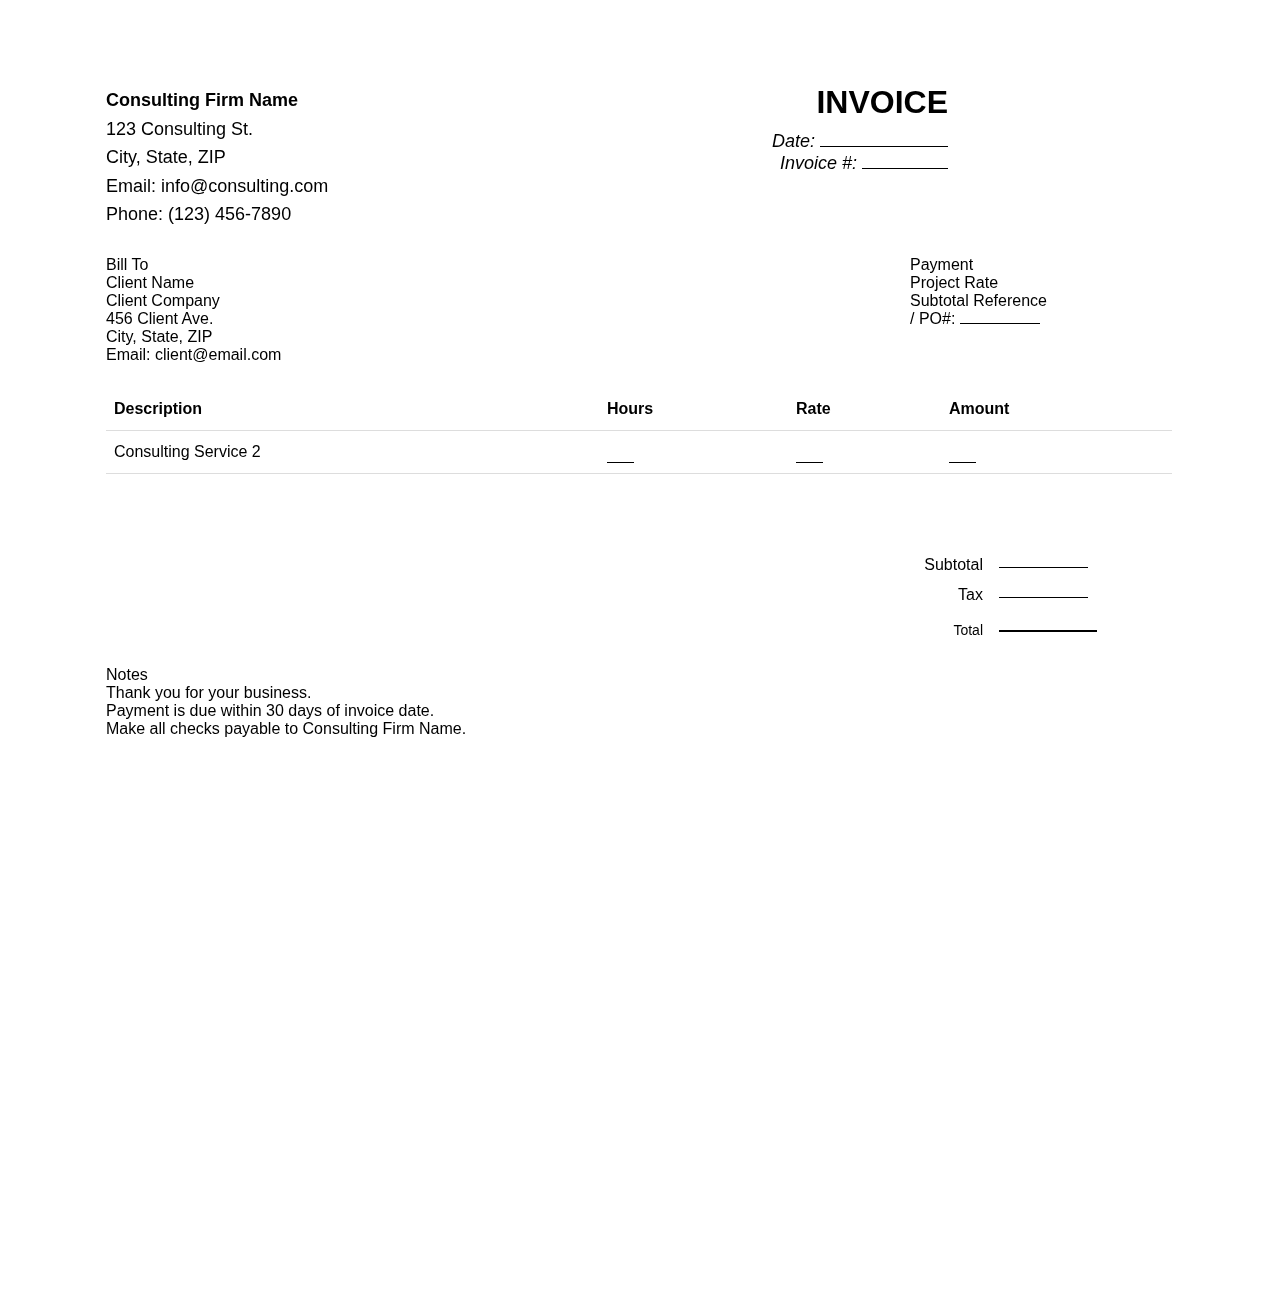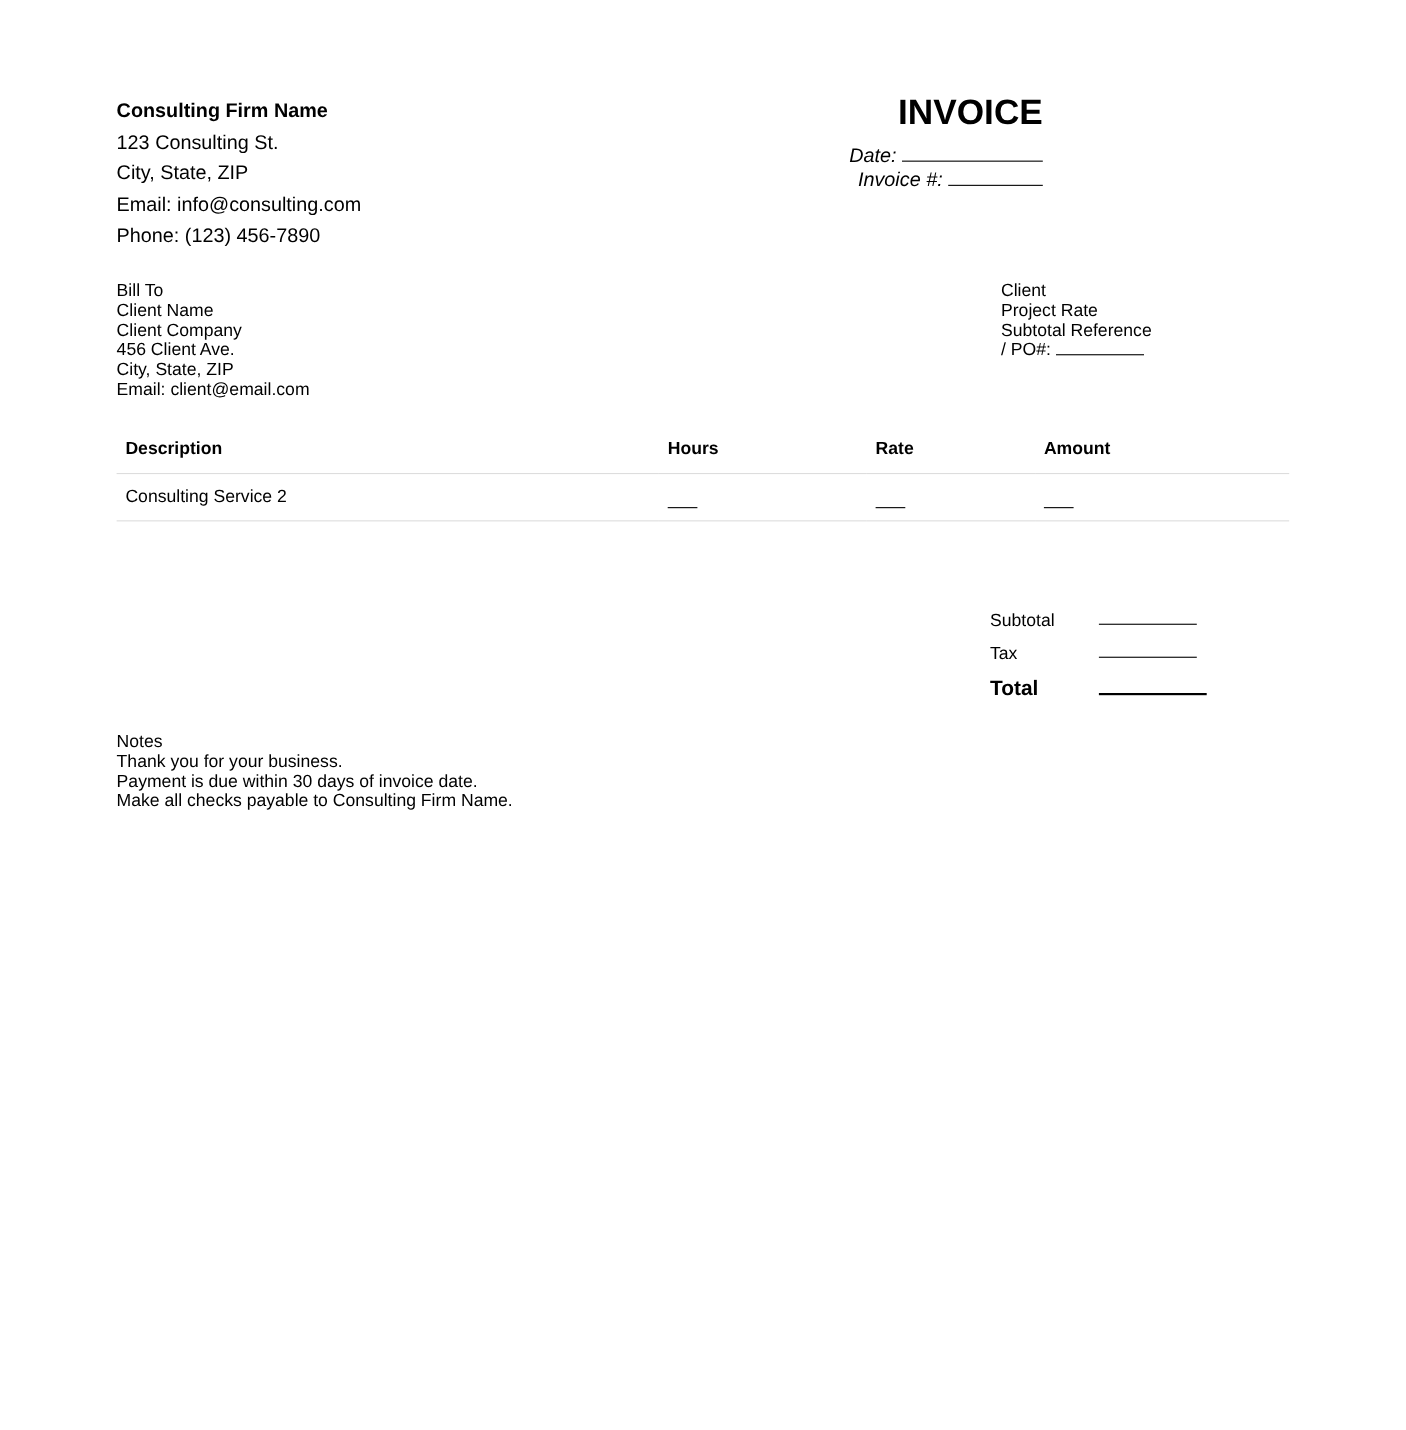--- a/index.html
+++ b/index.html
@@ -101,31 +101,31 @@
       width: 220px;
       font-size: 16px;
     }
     .totals .row {
       display: flex;
       align-items: flex-end;
       height: 30px;
     }
     .totals .label {
       width: 83px;
-      text-align: left;
+      text-align: right;
       padding-right: 16px;
     }
     .totals .line {
       width: 89px;
       border-bottom: 1px solid #000;
       height: 16px;
       margin-bottom: 6px;
     }
     .totals .row.total { height: 34px; }
-    .totals .row.total .label { font-weight: bold; font-size: 19px; }
+    .totals .row.total .label { font-weight: normal; font-size: 14px; }
     .totals .row.total .line { width: 98px; border-bottom: 2px solid #000; }
     .notes {
       position: absolute;
       left: 106px;
       top: 666px;
       font-size: 16px;
       line-height: 18px;
     }
   </style>
 </head>
@@ -156,21 +156,21 @@
   <div class="billto">
     <div class="bold">Bill To</div>
     <div>Client Name</div>
     <div>Client Company</div>
     <div>456 Client Ave.</div>
     <div>City, State, ZIP</div>
     <div>Email: client@email.com</div>
   </div>
 
   <div class="project">
-    <div class="bold">Client</div>
+    <div class="bold">Payment</div>
     <div>Project Rate</div>
     <div>
       <span>Subtotal Reference / PO#:</span>
       <span class="blank" style="width:80px;height:12px;"></span>
     </div>
   </div>
 
   <table class="items">
     <thead>
       <tr>

